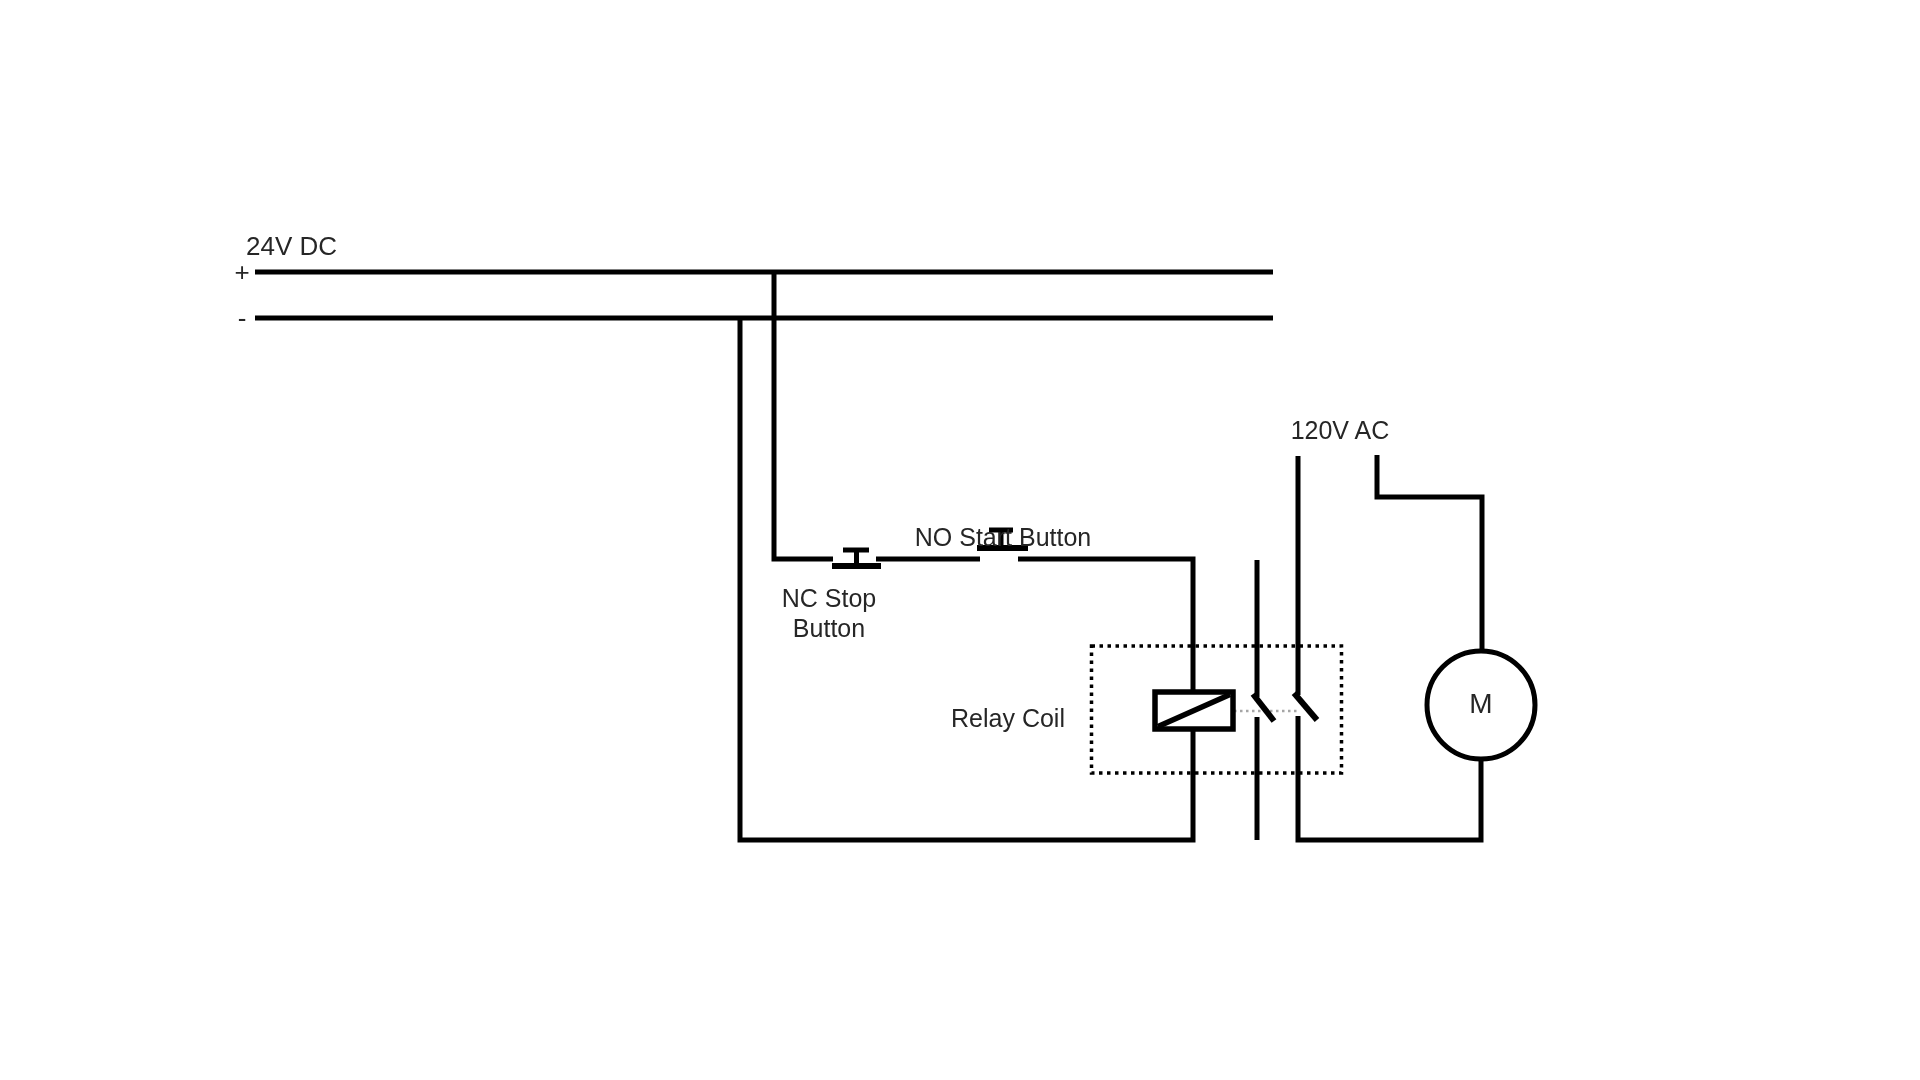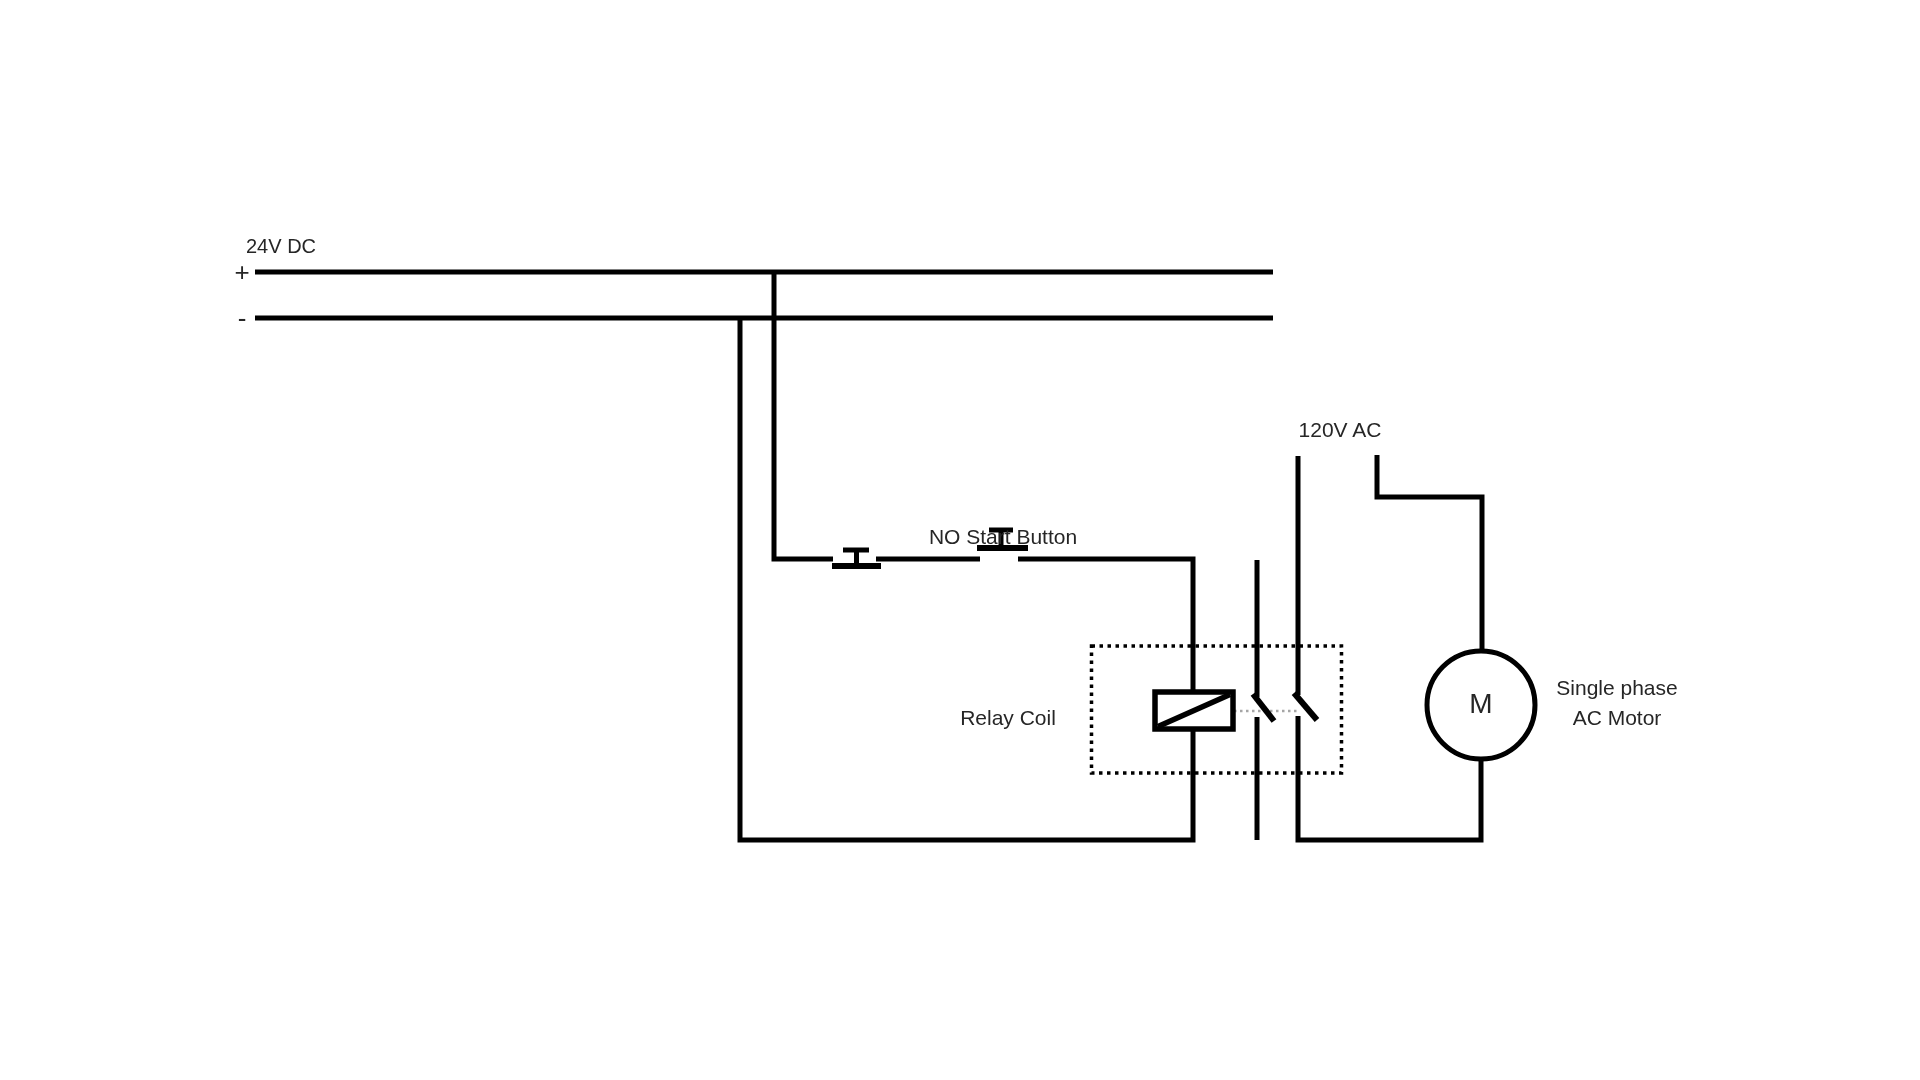--- a/index.html
+++ b/index.html
@@ -19,26 +19,26 @@
   .rail{stroke-width:5;}
   .bar{stroke:var(--wire,#000);stroke-width:5;}
   .bridge{stroke:var(--wire,#000);stroke-width:6;}
   .blade{stroke:var(--wire,#000);stroke-width:6;}
   .coil-rect{stroke:var(--wire,#000);stroke-width:5.5;fill:none;}
   .coil-diag{stroke:var(--wire,#000);stroke-width:5.5;}
   .dotted-box{stroke:var(--wire,#000);stroke-width:3.5;stroke-dasharray:3.5 4.5;fill:none;}
   .mech-link{stroke:var(--mechanical-link,#a6a6a6);stroke-width:2.5;stroke-dasharray:2.5 3.5;fill:none;}
   .motor-circle{stroke:var(--wire,#000);stroke-width:5;fill:var(--background,#fff);}
   .lbl{
-    position:absolute;font-size:21px;line-height:30px;color:var(--text,#262626);
+    position:absolute;font-size:25px;line-height:30px;color:var(--text,#262626);
     white-space:nowrap;
   }
   .center{text-align:center;}
   .right{text-align:center;}
-  .lbl-24v{font-size:20px;}
+  .lbl-24v{font-size:26px;}
   .sign{font-size:26px;line-height:26px;}
   .m-lbl{font-size:28px;line-height:30px;}
 </style>
 </head>
 <body>
 
 <div class="canvas">
 
   <svg width="1920" height="1080" viewBox="0 0 1920 1080">
 
@@ -90,27 +90,27 @@
 
     <circle class="motor-circle" cx="1481" cy="705" r="54"></circle>
   </svg>
 
   <div class="lbl lbl-24v" style="left:246px;top:231px;width:130px;">24V DC</div>
 
   <div class="lbl sign center" style="left:228px;top:259px;width:28px;">+</div>
 
   <div class="lbl sign center" style="left:228px;top:305px;width:28px;">-</div>
 
+  <div class="lbl center" style="left:754px;top:583px;width:150px;">
+    <div>NC Stop</div>
+    <div>Button</div>
+  </div>
 
   <div class="lbl center" style="left:903px;top:522px;width:200px;">NO Start Button</div>
 
   <div class="lbl right" style="left:933px;top:703px;width:150px;">Relay Coil</div>
 
   <div class="lbl center" style="left:1290px;top:415px;width:100px;">120V AC</div>
 
   <div class="lbl m-lbl center" style="left:1454px;top:689px;width:54px;">M</div>
 
-  <div class="lbl center" style="left:1532px;top:673px;width:170px;">
-    <div>Single phase</div>
-    <div>AC Motor</div>
-  </div>
 
 </div>
 
 </body></html>

